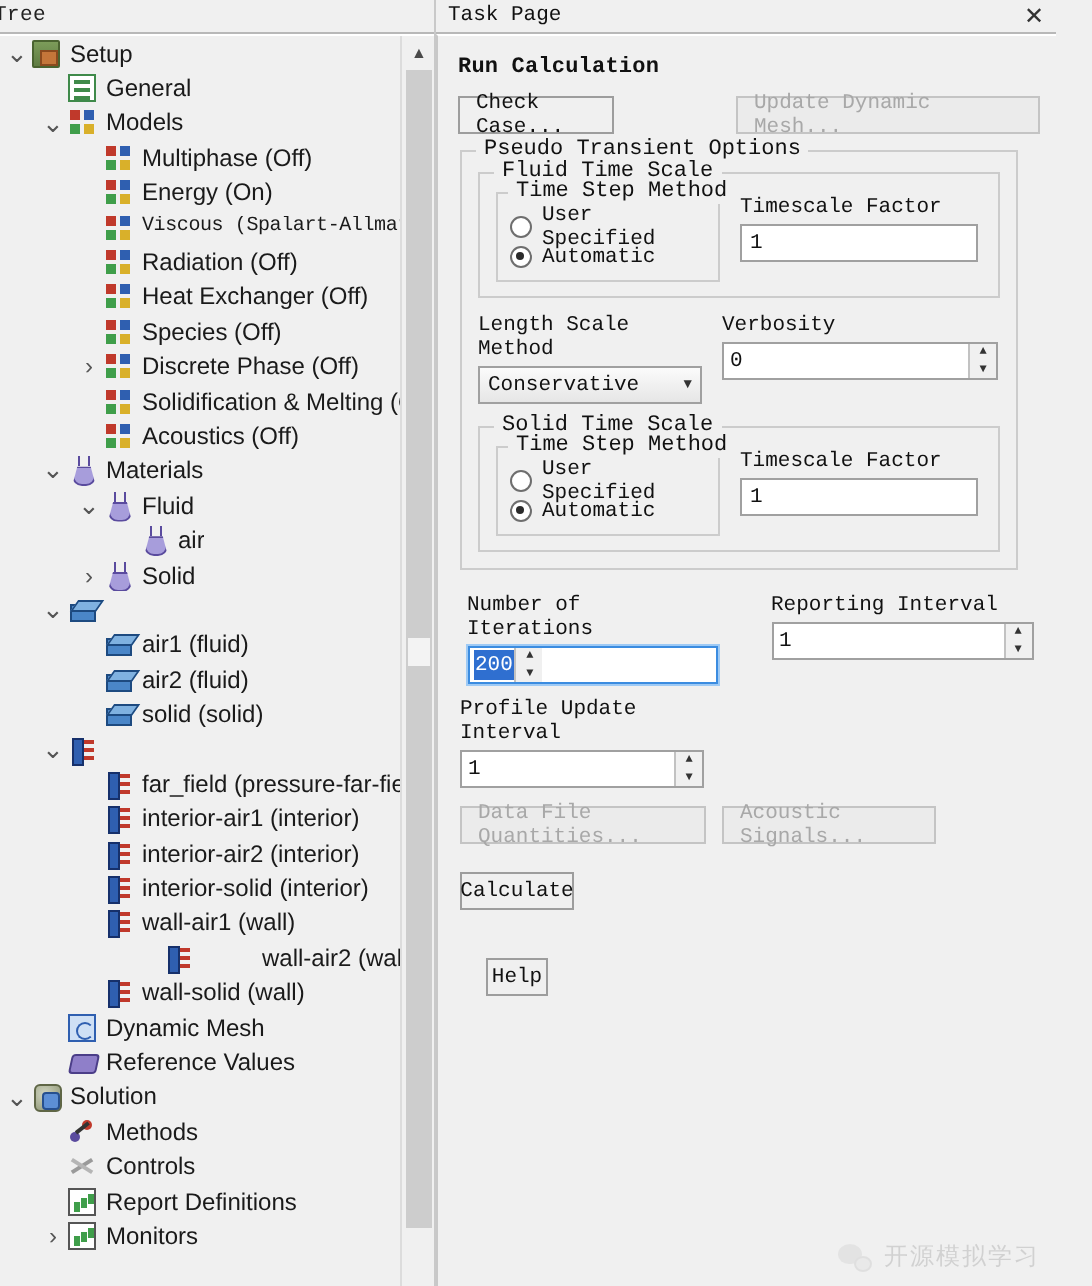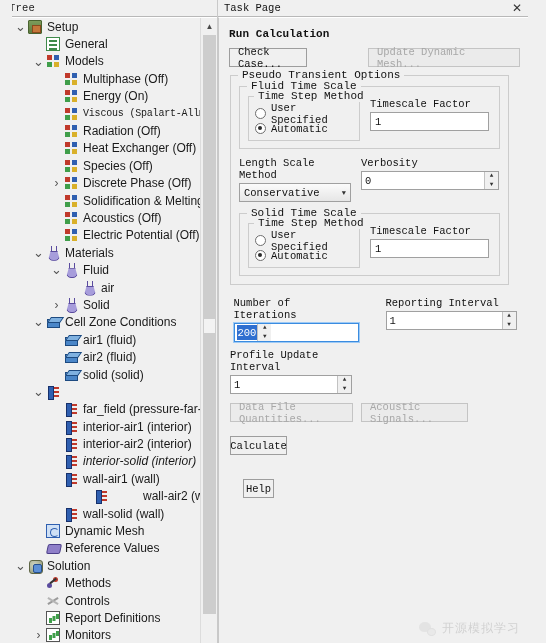--- a/index.html
+++ b/index.html
@@ -9,21 +9,20 @@
     overflow: hidden;
     background: #f0f0f0;
     font-family: "Liberation Sans", sans-serif;
   }
 
   #app {
     position: relative;
     width: 528px; height: 643px;
     display: flex;
     background: #f0f0f0;
-    padding-left: 12px;
   }
 
   
   #tree-panel {
     width: 233px;
     height: 643px;
     position: relative;
     background: #f0f0f0;
     display: flex;
     flex-direction: column;
@@ -553,27 +552,20 @@
               </span>
               <span class="tlabel">Solidification &amp; Melting (Off)</span>
             </div>
             <div class="tnode" style="padding-left: 38px;">
               <span class="twist"></span>
               <span class="tico">
                 <span class="ic ic-models"></span>
               </span>
               <span class="tlabel">Acoustics (Off)</span>
             </div>
-            <div class="tnode" style="padding-left: 38px;">
-              <span class="twist"></span>
-              <span class="tico">
-                <span class="ic ic-models"></span>
-              </span>
-              <span class="tlabel">Electric Potential (Off)</span>
-            </div>
             <div class="tnode" style="padding-left: 20px;">
               <span class="twist" style="font-size: 13px; line-height: 0.6;">⌄</span>
               <span class="tico">
                 <span class="ic ic-flask"></span>
               </span>
               <span class="tlabel">Materials</span>
             </div>
             <div class="tnode" style="padding-left: 38px;">
               <span class="twist" style="font-size: 13px; line-height: 0.6;">⌄</span>
               <span class="tico">
@@ -593,21 +585,20 @@
               <span class="tico">
                 <span class="ic ic-flask"></span>
               </span>
               <span class="tlabel">Solid</span>
             </div>
             <div class="tnode" style="padding-left: 20px;">
               <span class="twist" style="font-size: 13px; line-height: 0.6;">⌄</span>
               <span class="tico">
                 <span class="ic ic-box"></span>
               </span>
-              <span class="tlabel">Cell Zone Conditions</span>
             </div>
             <div class="tnode" style="padding-left: 38px;">
               <span class="twist"></span>
               <span class="tico">
                 <span class="ic ic-box"></span>
               </span>
               <span class="tlabel">air1 (fluid)</span>
             </div>
             <div class="tnode" style="padding-left: 38px;">
               <span class="twist"></span>
@@ -643,21 +634,21 @@
               </span>
               <span class="tlabel">interior-air1 (interior)</span>
             </div>
             <div class="tnode" style="padding-left: 38px;">
               <span class="twist"></span>
               <span class="tico">
                 <span class="ic ic-bc"></span>
               </span>
               <span class="tlabel">interior-air2 (interior)</span>
             </div>
-            <div class="tnode" style="padding-left: 38px; font-style: italic;">
+            <div class="tnode" style="padding-left: 38px;">
               <span class="twist"></span>
               <span class="tico">
                 <span class="ic ic-bc"></span>
               </span>
               <span class="tlabel">interior-solid (interior)</span>
             </div>
             <div class="tnode" style="padding-left: 38px;">
               <span class="twist"></span>
               <span class="tico">
                 <span class="ic ic-bc"></span>

